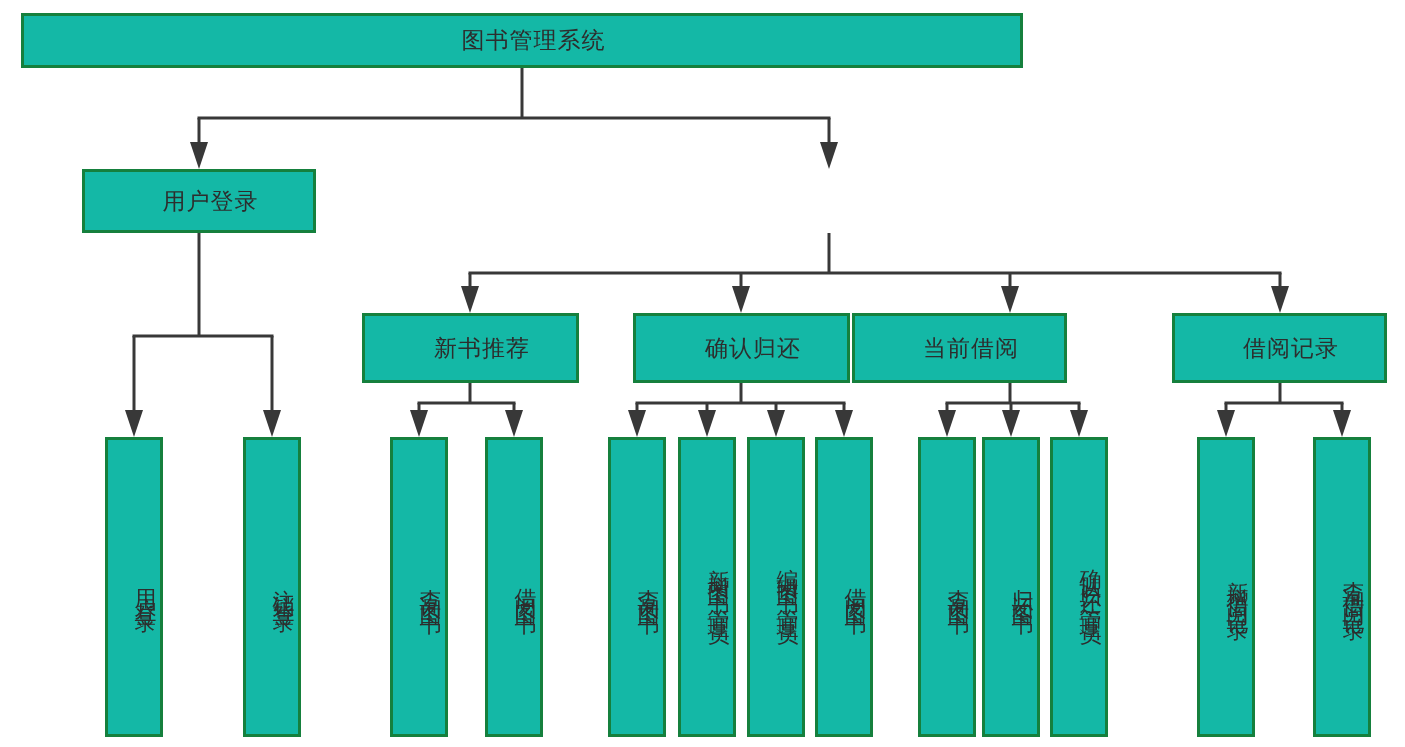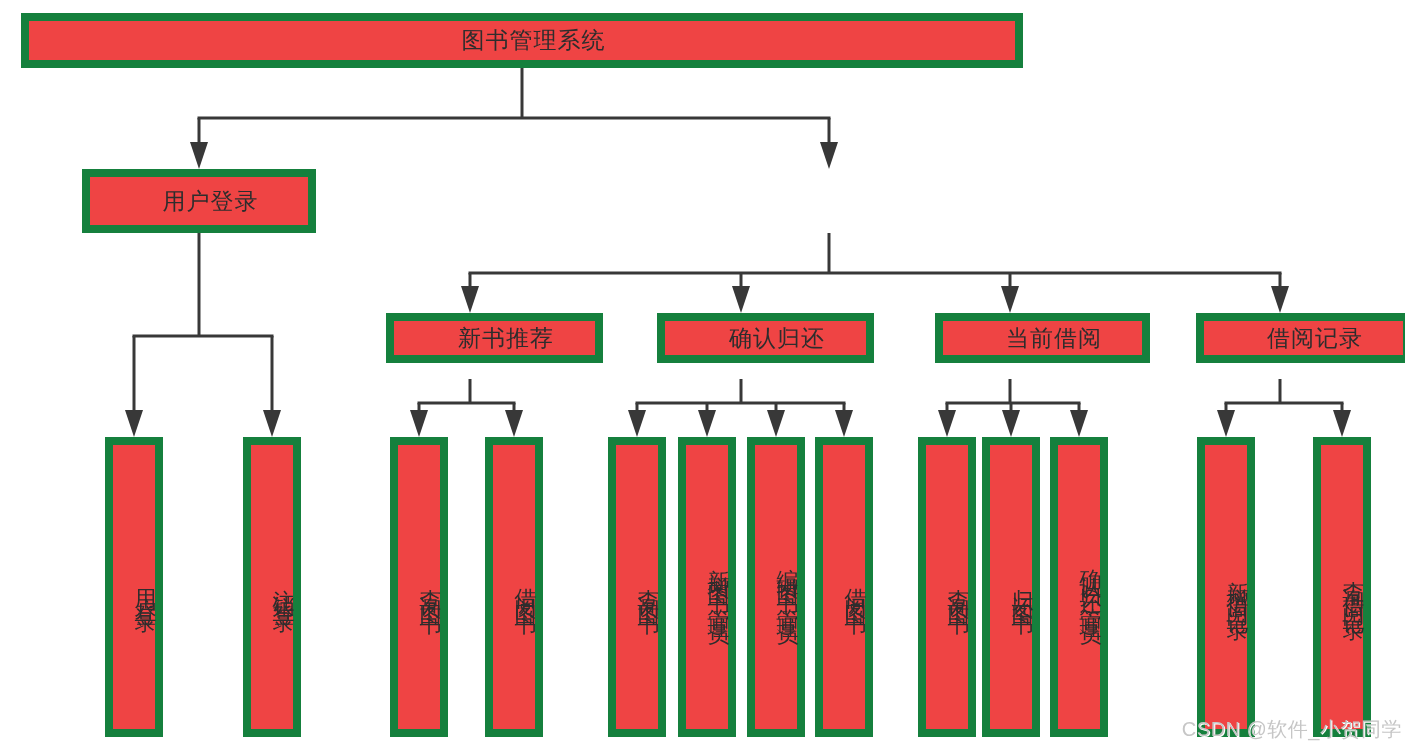--- a/index.html
+++ b/index.html
@@ -7,46 +7,46 @@
     position:relative;
     width:1405px;height:747px;
     background:#ffffff;
     font-family:"Liberation Sans","DejaVu Sans",sans-serif;
     overflow:hidden;
   }
   #wires{position:absolute;left:0;top:0;z-index:1;}
   .box{
     position:absolute;
     box-sizing:border-box;
-    background:#ef4444;
-    border:8px solid #15803d;
+    background:#14b8a6;
+    border:3px solid #15803d;
     color:#2d2d2d;
     display:flex;
     align-items:center;
     justify-content:center;
     z-index:2;
     padding-left:23px;
   }
   .h{font-size:23px;font-weight:500;letter-spacing:1px;}
   .v{
     font-size:22px;
     font-weight:500;
     writing-mode:vertical-rl;
     text-orientation:mixed;
     letter-spacing:8px;
     line-height:1;
   }
   
   .root   {left:21px;  top:13px;  width:1002px; height:55px;}
   .n-login{left:82px;  top:169px; width:234px;  height:64px;}
   .n-mgmt {left:712px; top:169px; width:235px;  height:64px;}
-  .l3     {top:313px;  height:50px;margin-left:24px;}
+  .l3     {top:313px;  height:70px;}
   .n-rec  {left:362px;  width:217px;}
   .n-bor  {left:633px;  width:217px;}
-  .n-cur  {left:911px;  width:215px;}
+  .n-cur  {left:852px;  width:215px;}
   .n-his  {left:1172px; width:215px;}
   .leaf   {top:437px; height:300px; width:58px;}
   .lf0 {left:105px;} .lf1 {left:243px;} .lf2 {left:390px;} .lf3 {left:485px;}
   .lf4 {left:608px;} .lf5 {left:678px;} .lf6 {left:747px;} .lf7 {left:815px;}
   .lf8 {left:918px;} .lf9 {left:982px;} .lf10{left:1050px;}
   .lf11{left:1197px;}.lf12{left:1313px;}
   .watermark{
     position:absolute;
     right:3px;bottom:4px;
     z-index:5;
@@ -133,14 +133,13 @@
   <div class="box v leaf lf4">查询图书</div>
   <div class="box v leaf lf5">新增图书（管理员）</div>
   <div class="box v leaf lf6">编辑图书（管理员）</div>
   <div class="box v leaf lf7">借阅图书</div>
   <div class="box v leaf lf8">查询图书</div>
   <div class="box v leaf lf9">归还图书</div>
   <div class="box v leaf lf10">确认归还（管理员）</div>
   <div class="box v leaf lf11">新增借阅记录</div>
   <div class="box v leaf lf12">查询借阅记录</div>
 
-  <div class="watermark">CSDN @软件_小贺同学</div>
 </div>
 
 </body></html>

